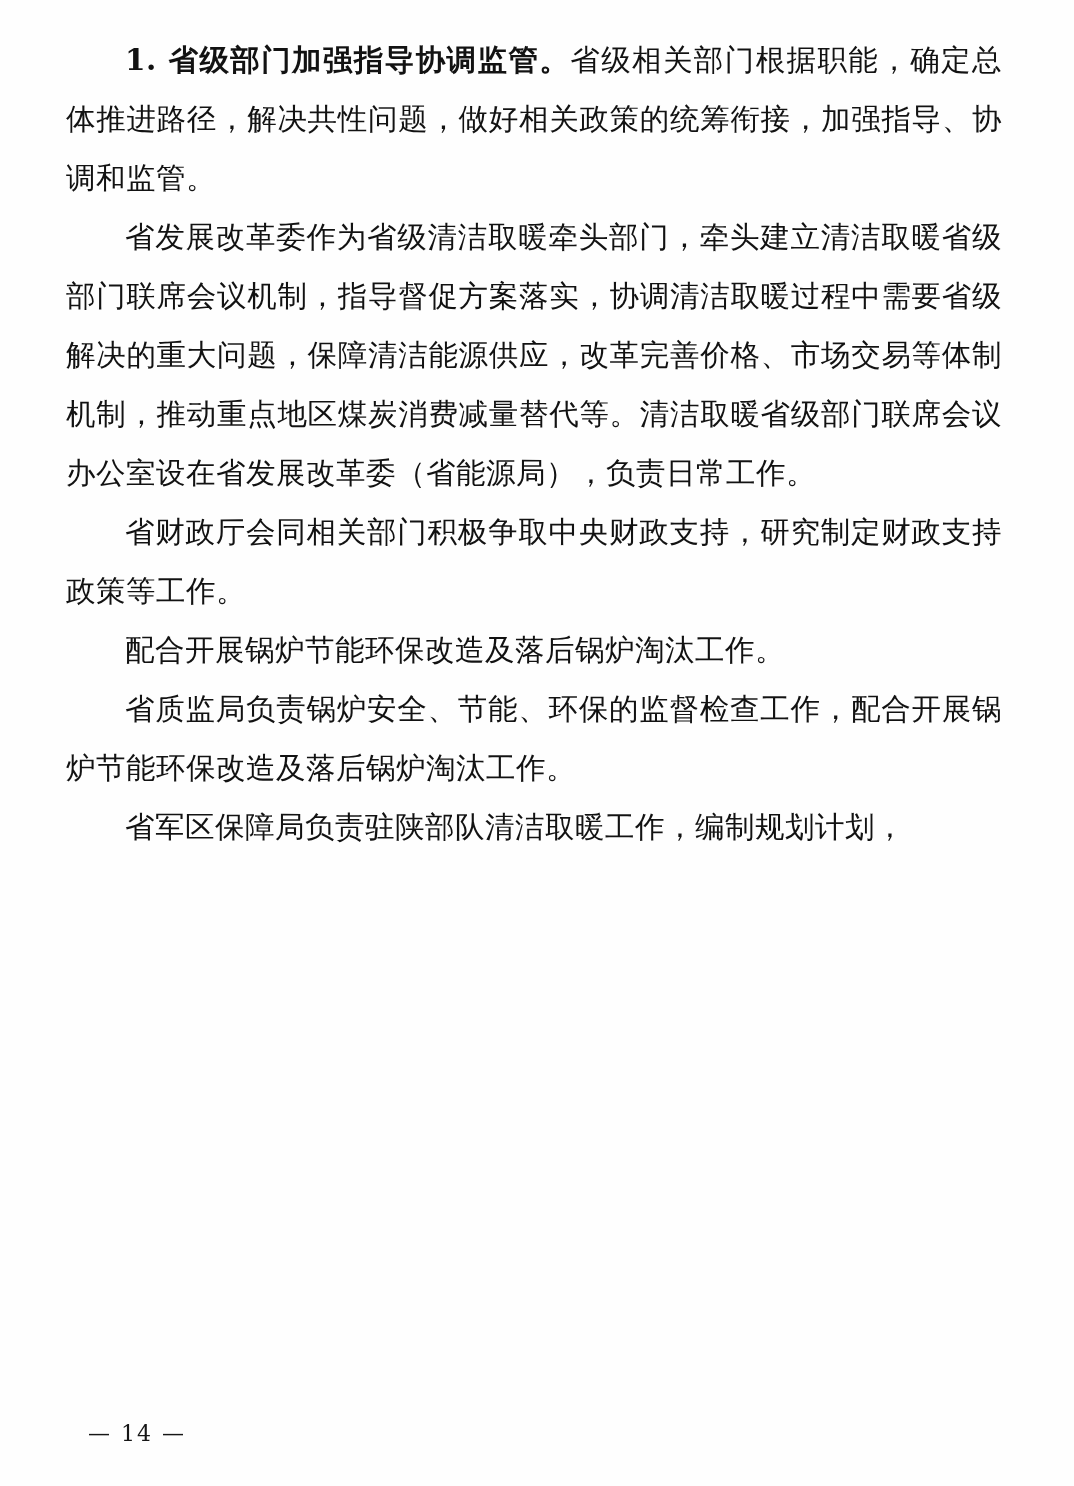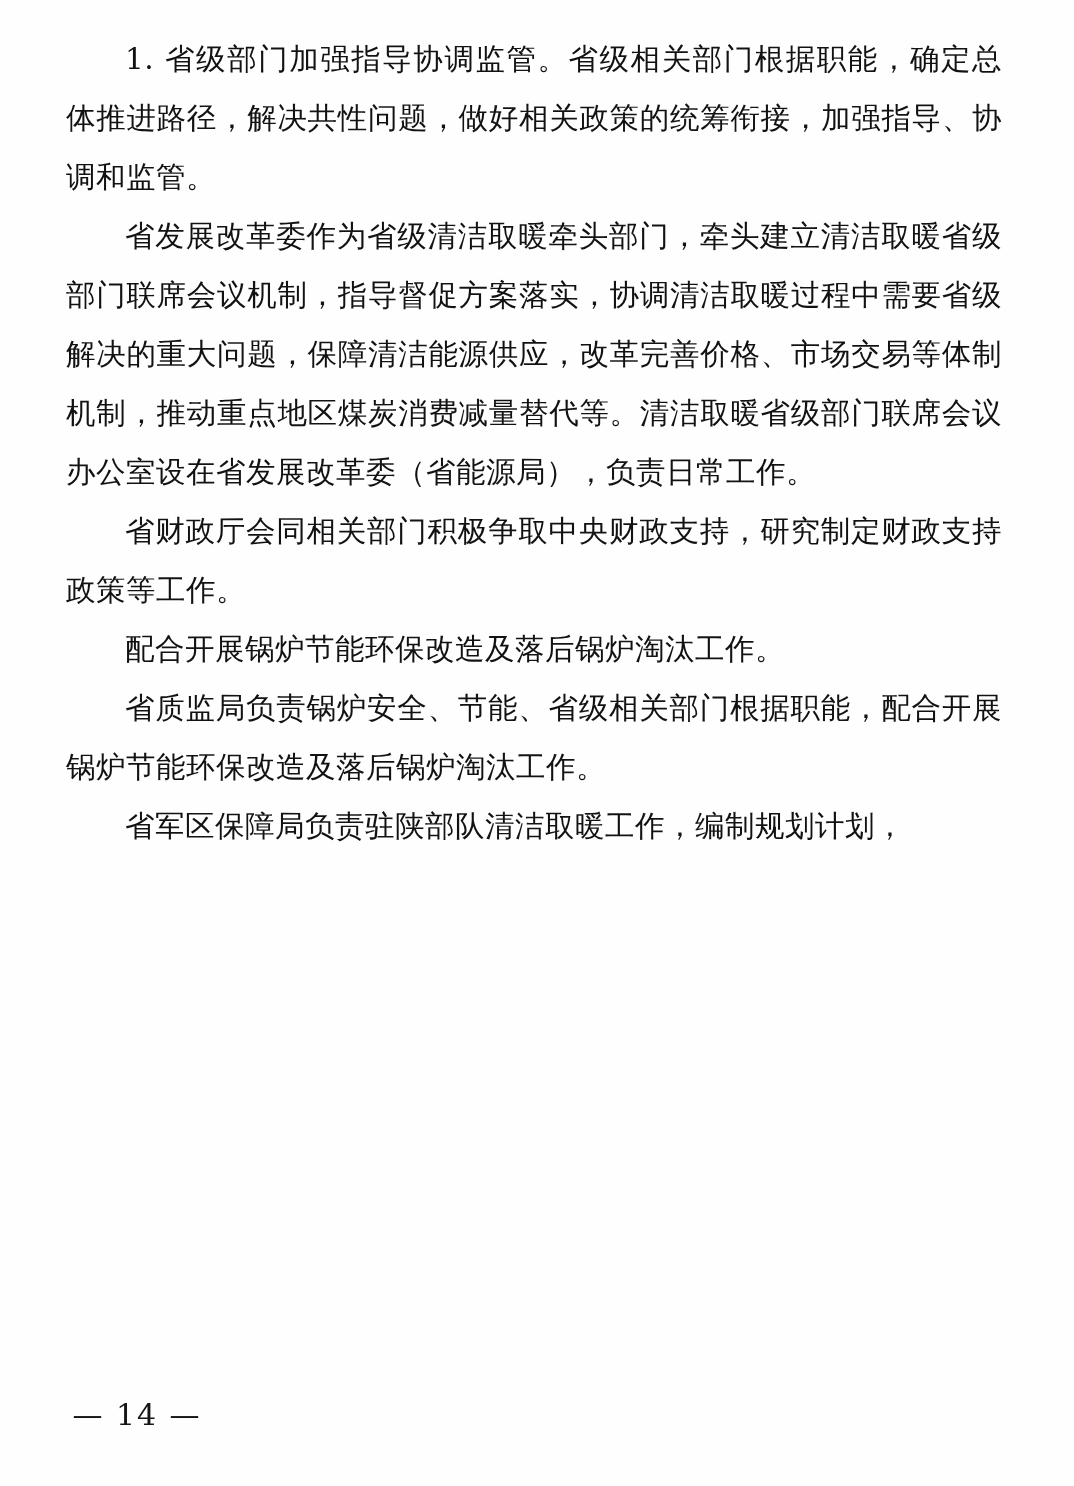--- a/index.html
+++ b/index.html
@@ -36,29 +36,29 @@
   .para {
     margin: 0;
     text-indent: 2em;
     text-align: justify;
     text-justify: inter-character;
   }
   .para.first {
     margin-top: 2px;
   }
   .para .lead {
-    font-weight: 400;
+    font-weight: 700;
   }
   .footer {
     position: absolute;
     left: 0;
-    bottom: 54px;
+    bottom: 40px;
     width: 1074px;
     text-align: center;
-    font-size: 30px;
+    font-size: 22px;
     letter-spacing: 2px;
     color: #161616;
     font-family: "DejaVu Serif", serif;
   }
   .pagenum-wrap {
     display: inline-block;
     transform: translateX(-400px);
   }
 </style>
 </head>
@@ -71,21 +71,21 @@
 
 
     <p class="para"><span>省发展改革委作为省级清洁取暖牵头部门，牵头建立清洁取暖省级部门联席会议机制，指导督促方案落实，协调清洁取暖过程中需要省级解决的重大问题，保障清洁能源供应，改革完善价格、市场交易等体制机制，推动重点地区煤炭消费减量替代等。清洁取暖省级部门联席会议办公室设在省发展改革委（省能源局），负责日常工作。</span></p>
 
 
     <p class="para"><span>省财政厅会同相关部门积极争取中央财政支持，研究制定财政支持政策等工作。</span></p>
 
 
     <p class="para"><span>配合开展锅炉节能环保改造及落后锅炉淘汰工作。</span></p>
 
-    <p class="para"><span>省质监局负责锅炉安全、节能、省级相关部门根据职能，配合开展锅炉节能环保改造及落后锅炉淘汰工作。</span></p>
+    <p class="para"><span>省质监局负责锅炉安全、节能、环保的监督检查工作，配合开展锅炉节能环保改造及落后锅炉淘汰工作。</span></p>
 
     <p class="para"><span>省军区保障局负责驻陕部队清洁取暖工作，编制规划计划，</span></p>
 
   </div>
 </div>
 
 <div class="footer">
   <span class="pagenum-wrap">— 14 —</span>
 </div>
 

